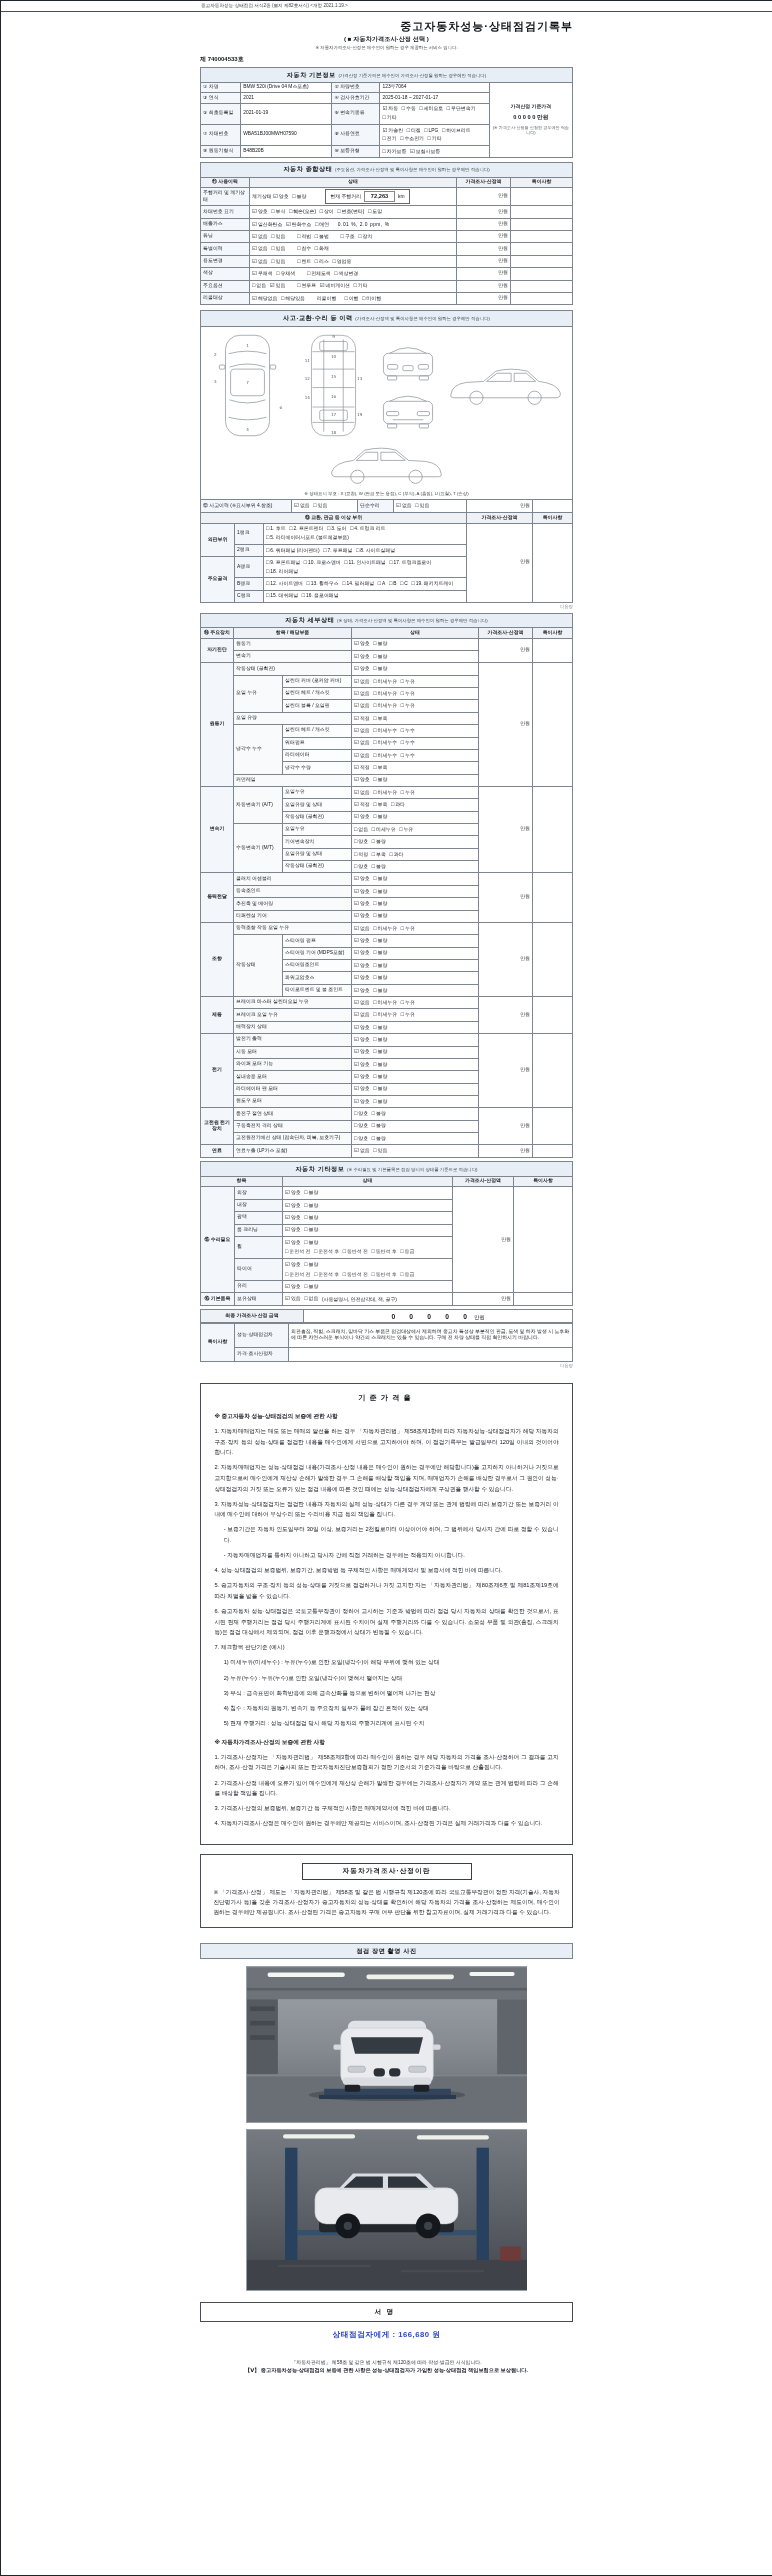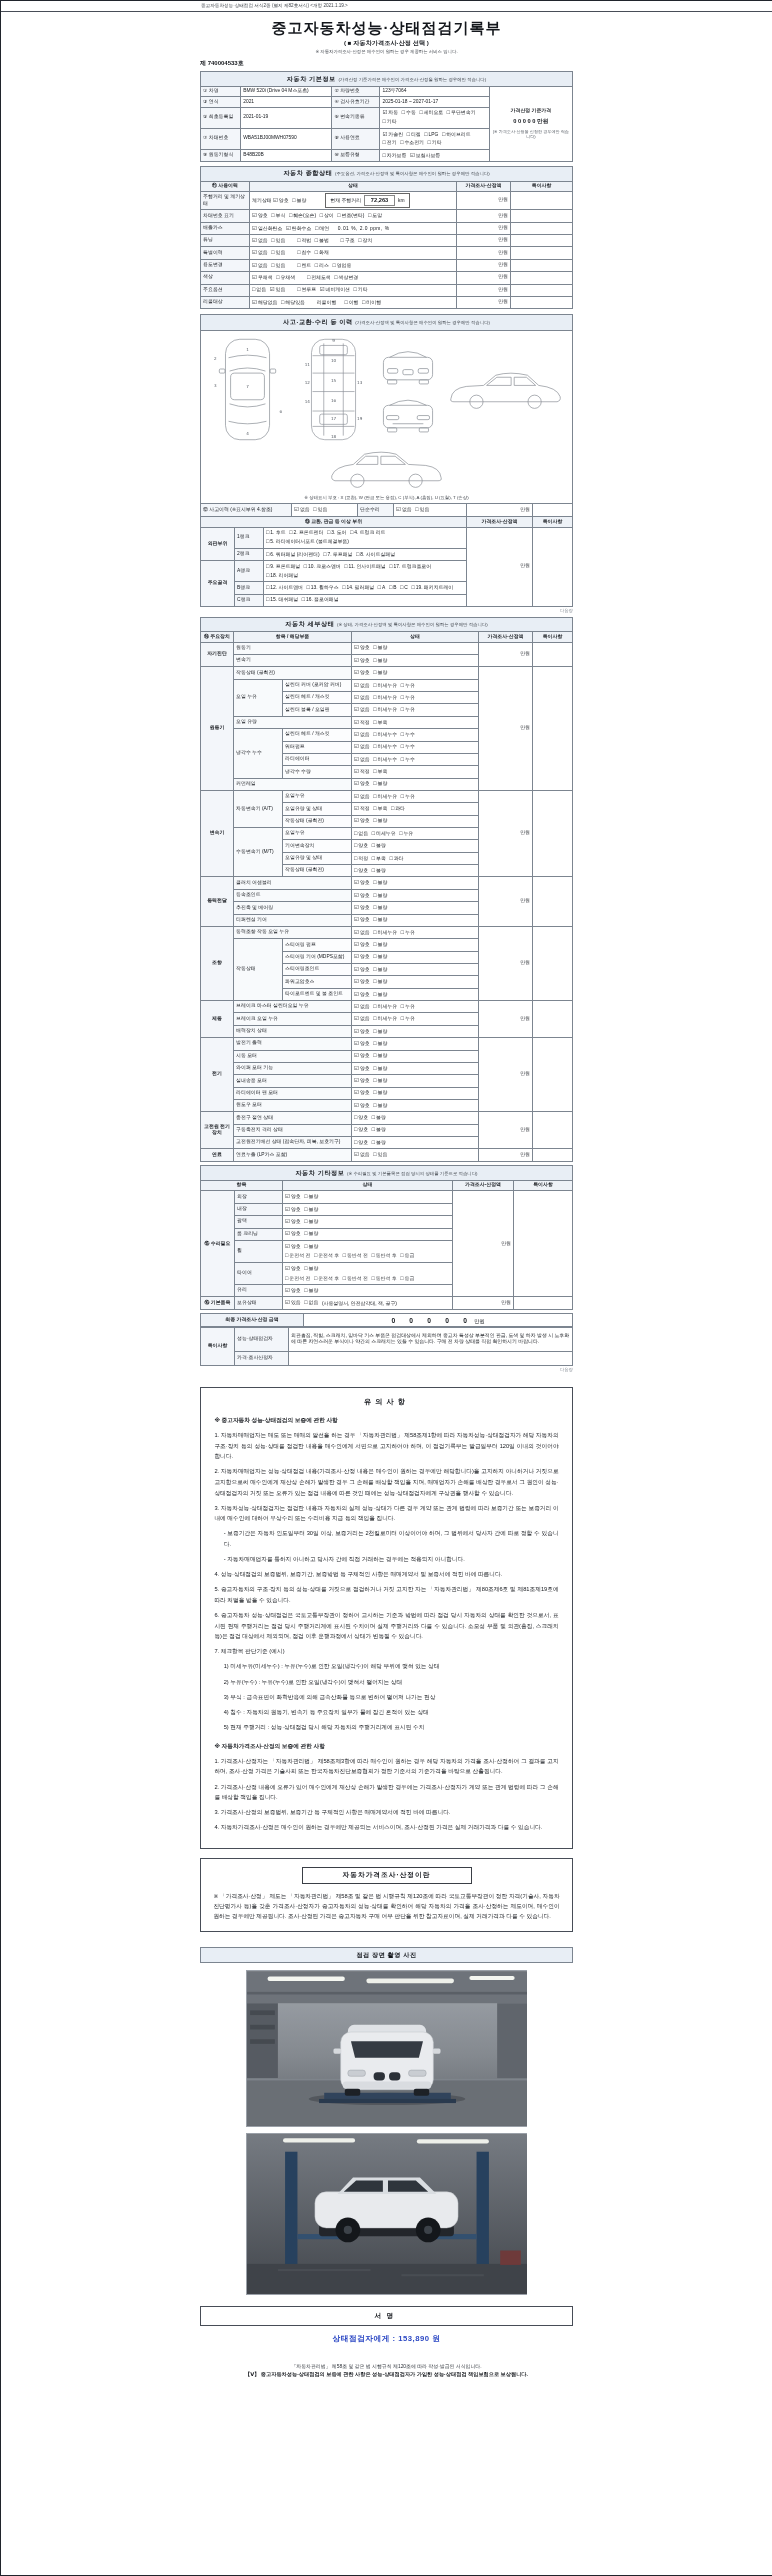--- a/index.html
+++ b/index.html
@@ -1,21 +1,21 @@
 <!DOCTYPE html>
 <html lang="ko" style="font-size:8.2px"><head>
 <meta charset="utf-8">
 <style>
 *{box-sizing:border-box;margin:0;padding:0}
 body{width:773px;height:2576px;background:#fdfdfd;font-family:"Liberation Sans","DejaVu Sans",sans-serif;color:#14171c;position:relative;overflow:hidden}
 .page{position:absolute;inset:0;border:0.5px solid #20242c;background:#fff}
 .tophdr{position:absolute;top:2.1px;left:200px;font-size:4.6px;color:#3a3f46}
 .topline{position:absolute;top:10.3px;left:0;width:773px;border-top:0.5px solid #474d57}
 .doc{width:373px;margin:0 auto;padding-top:17.5px;position:relative}
-.t-main{text-align:center;font-size:15px;font-weight:bold;letter-spacing:1px}
+.t-main{text-align:right;font-size:11px;font-weight:bold;letter-spacing:1px}
 .t-sub{text-align:center;font-size:6.2px;font-weight:bold;margin-top:1.5px}
 .t-note{text-align:center;font-size:4.4px;color:#41464d;margin-top:1px}
 .docno{font-size:6px;font-weight:bold;margin:4.6px 0 0}
 table{border-collapse:collapse;width:100%;table-layout:fixed;margin-top:3.6px}
 td{border:0.5px solid #7c8590;font-size:4.9px;padding:1.3px 2.1px;vertical-align:middle;line-height:1.38}
 .sec{background:#e8eef5;text-align:center;font-weight:bold;font-size:6.2px;padding:2.6px 1px;letter-spacing:0.5px}
 .secnote{font-weight:normal;font-size:4.4px;color:#3a3f46;letter-spacing:0;margin-left:2.6px}
 .hd{background:#eef2f7;text-align:center;font-weight:bold}
 .lb{background:#f3f6fa}
 .g{background:#f3f6fa;text-align:center;font-weight:bold}
@@ -661,21 +661,21 @@
           </tr>
    <tr>
             <td class="lb">가격·조사산정자</td>
             <td style="height:14.4px"></td>
           </tr>
   </tbody>
       </table>
   <div class="cont">다음장</div>
 
   <div class="notice">
-   <h2>유의사항</h2>
+   <h2>기준가격을</h2>
    <p class="np sub">※ 중고자동차 성능·상태점검의 보증에 관한 사항</p>
    <p class="np">1. 자동차매매업자는 매도 또는 매매의 알선을 하는 경우 「자동차관리법」 제58조제1항에 따라 자동차성능·상태점검자가 해당 자동차의 구조·장치 등의 성능·상태를 점검한 내용을 매수인에게 서면으로 고지하여야 하며, 이 점검기록부는 발급일부터 120일 이내의 것이어야 합니다.</p>
    <p class="np">2. 자동차매매업자는 성능·상태점검 내용(가격조사·산정 내용은 매수인이 원하는 경우에만 해당합니다)을 고지하지 아니하거나 거짓으로 고지함으로써 매수인에게 재산상 손해가 발생한 경우 그 손해를 배상할 책임을 지며, 매매업자가 손해를 배상한 경우로서 그 원인이 성능·상태점검자의 거짓 또는 오류가 있는 점검 내용에 따른 것인 때에는 성능·상태점검자에게 구상권을 행사할 수 있습니다.</p>
    <p class="np">3. 자동차성능·상태점검자는 점검한 내용과 자동차의 실제 성능·상태가 다른 경우 계약 또는 관계 법령에 따라 보증기간 또는 보증거리 이내에 매수인에 대하여 무상수리 또는 수리비용 지급 등의 책임을 집니다.</p>
    <p class="np dash">- 보증기간은 자동차 인도일부터 30일 이상, 보증거리는 2천킬로미터 이상이어야 하며, 그 범위에서 당사자 간에 따로 정할 수 있습니다.</p>
    <p class="np dash">- 자동차매매업자를 통하지 아니하고 당사자 간에 직접 거래하는 경우에는 적용되지 아니합니다.</p>
    <p class="np">4. 성능·상태점검의 보증범위, 보증기간, 보증방법 등 구체적인 사항은 매매계약서 및 보증서에 적힌 바에 따릅니다.</p>
    <p class="np">5. 중고자동차의 구조·장치 등의 성능·상태를 거짓으로 점검하거나 거짓 고지한 자는 「자동차관리법」 제80조제6호 및 제81조제19호에 따라 처벌을 받을 수 있습니다.</p>
    <p class="np">6. 중고자동차 성능·상태점검은 국토교통부장관이 정하여 고시하는 기준과 방법에 따라 점검 당시 자동차의 상태를 확인한 것으로서, 표시된 현재 주행거리는 점검 당시 주행거리계에 표시된 수치이며 실제 주행거리와 다를 수 있습니다. 소모성 부품 및 외관(흠집, 스크래치 등)은 점검 대상에서 제외되며, 점검 이후 운행과정에서 상태가 변동될 수 있습니다.</p>
    <p class="np">7. 체크항목 판단기준 (예시)</p>
@@ -764,21 +764,21 @@
             <circle cx="352" cy="186" r="8" fill="#3c4249"></circle>
      <rect x="0" y="252" width="544" height="58" fill="#3f4349"></rect>
      <rect x="60" y="262" width="180" height="4" fill="#4c5056" opacity="0.8"></rect>
      <rect x="300" y="272" width="160" height="4" fill="#4c5056" opacity="0.8"></rect>
      <rect x="492" y="226" width="40" height="28" fill="#6e3a3a"></rect>
     </svg>
    </div>
   </div>
 
   <div class="signbox">서명</div>
-  <div class="premium"><span>상태점검자에게 :</span> <span>153,890 원</span></div>
+  <div class="premium"><span>상태점검자에게 :</span> <span>166,680 원</span></div>
 
   <div class="footer">
    <div class="f1">「자동차관리법」 제58조 및 같은 법 시행규칙 제120조에 따라 작성·발급된 서식입니다.</div>
    <div class="f2">【Ⅴ】 중고자동차성능·상태점검의 보증에 관한 사항은 성능·상태점검자가 가입한 성능·상태점검 책임보험으로 보상됩니다.</div>
   </div>
 
  </div>
 </div>
 
 

